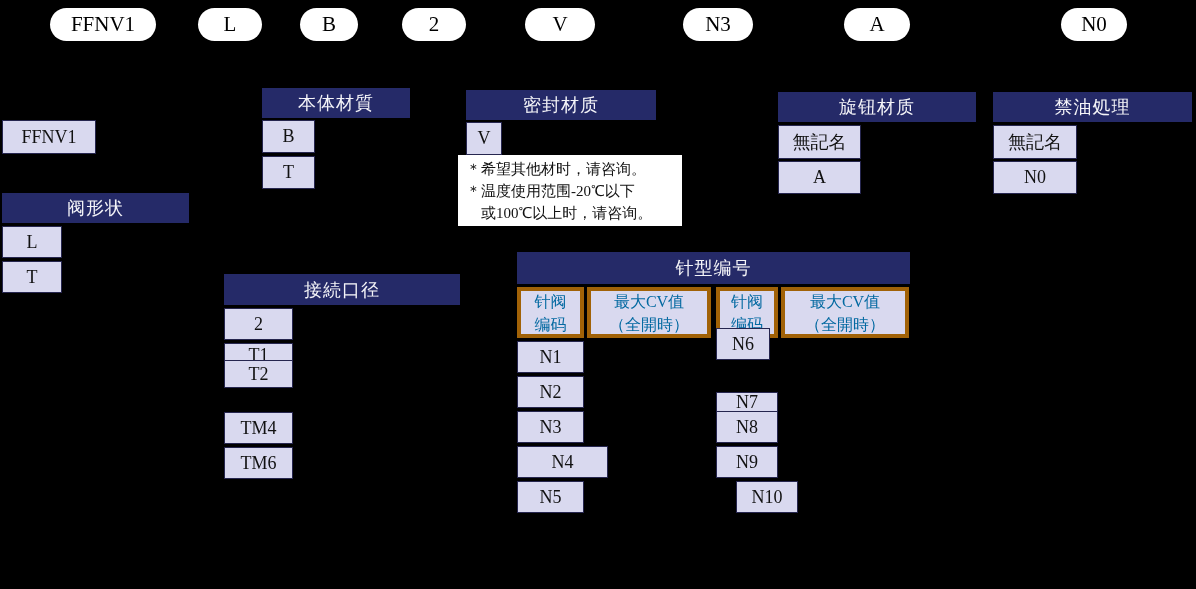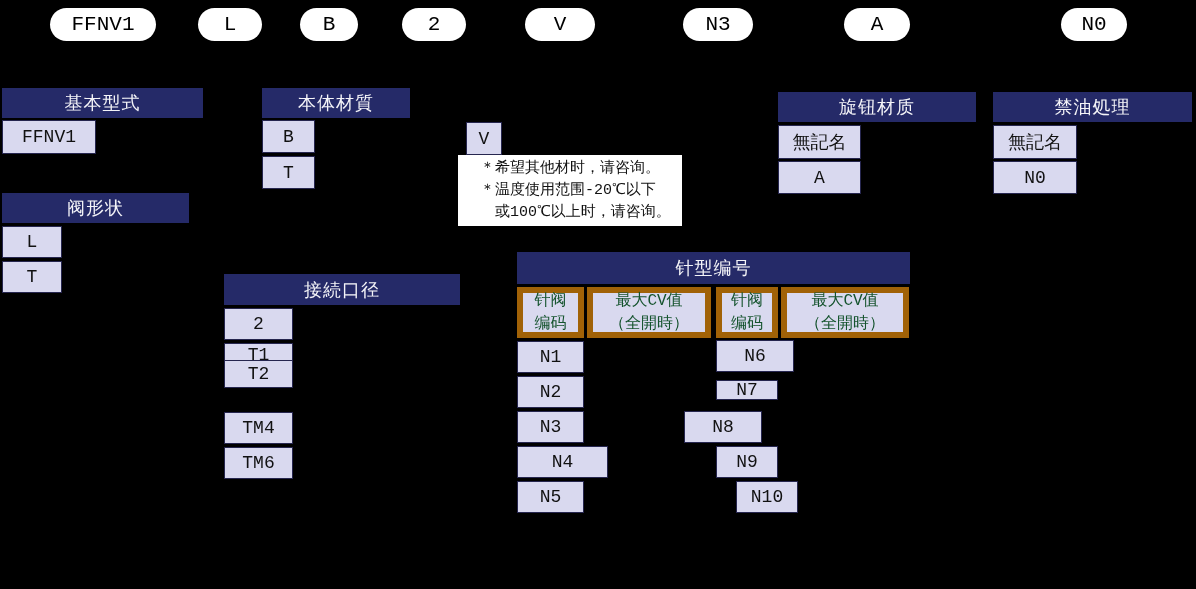--- a/index.html
+++ b/index.html
@@ -2,21 +2,21 @@
 <html><head>
 <meta charset="utf-8">
 <style>
   html, body { margin: 0; padding: 0; background: #000; }
   .stage {
     position: relative;
     width: 1196px;
     height: 589px;
     background: #000;
     overflow: hidden;
-    font-family: Liberation Mono, monospace;
+    font-family: Liberation Serif, serif;
   }
   .pill {
     position: absolute;
     top: 8px;
     height: 33px;
     background: #ffffff;
     color: #000000;
     border-radius: 17px;
     display: flex;
     align-items: center;
@@ -42,67 +42,67 @@
     display: flex;
     align-items: center;
     justify-content: center;
     font-size: 18px;
     box-sizing: border-box;
     border: 1px solid #26264f;
   }
   .subhdr {
     position: absolute;
     background: #d9d9ef;
-    color: #14532d;
+    color: #0369a1;
     display: flex;
     flex-direction: column;
     align-items: center;
     justify-content: center;
     font-size: 16px;
     line-height: 23px;
     box-sizing: border-box;
-    border: 6px solid #a16207;
+    border: 4px solid #a16207;
     text-align: center;
   }
   .note {
     position: absolute;
     background: #ffffff;
     color: #111111;
     font-size: 15px;
     line-height: 22px;
-    padding: 3px 4px 2px 22px;
+    padding: 3px 4px 2px 8px;
     box-sizing: border-box;
     white-space: pre;
   }
 </style>
 </head>
 <body>
 
 <div class="stage">
 
   <div class="pill" style="left:50px;width:106px">FFNV1</div>
   <div class="pill" style="left:198px;width:64px">L</div>
   <div class="pill" style="left:300px;width:58px">B</div>
   <div class="pill" style="left:402px;width:64px">2</div>
   <div class="pill" style="left:525px;width:70px">V</div>
   <div class="pill" style="left:683px;width:70px">N3</div>
   <div class="pill" style="left:844px;width:66px">A</div>
   <div class="pill" style="left:1061px;width:66px">N0</div>
 
-  <div class="hdr" style="left:2px;top:88px;width:201px;height:30px">基本型式</div>
   <div class="cell" style="left:2px;top:120px;width:94px;height:34px">FFNV1</div>
 
   <div class="hdr" style="left:2px;top:193px;width:187px;height:30px">阀形状</div>
   <div class="cell" style="left:2px;top:226px;width:60px;height:32px">L</div>
   <div class="cell" style="left:2px;top:261px;width:60px;height:32px">T</div>
 
   <div class="hdr" style="left:262px;top:88px;width:148px;height:30px">本体材質</div>
   <div class="cell" style="left:262px;top:120px;width:53px;height:33px">B</div>
   <div class="cell" style="left:262px;top:156px;width:53px;height:33px">T</div>
 
+  <div class="hdr" style="left:466px;top:90px;width:190px;height:30px">密封材质</div>
   <div class="cell" style="left:466px;top:122px;width:36px;height:33px">V</div>
   <div class="note" style="left:458px;top:155px;width:224px;height:71px"><span>＊希望其他材时，请咨询。</span><br><span>＊温度使用范围-20℃以下</span><br><span>　或100℃以上时，请咨询。</span></div>
 
   <div class="hdr" style="left:224px;top:274px;width:236px;height:31px">接続口径</div>
   <div class="cell" style="left:224px;top:308px;width:69px;height:32px">2</div>
   <div class="cell" style="left:224px;top:343px;width:69px;height:24px">T1</div>
   <div class="cell" style="left:224px;top:360px;width:69px;height:28px">T2</div>
   <div class="cell" style="left:224px;top:412px;width:69px;height:32px">TM4</div>
   <div class="cell" style="left:224px;top:447px;width:69px;height:32px">TM6</div>
 
@@ -124,23 +124,23 @@
       <span>最大CV值</span>
       <span>（全開時）</span>
     </div>
 
   <div class="cell" style="left:517px;top:341px;width:67px;height:32px">N1</div>
   <div class="cell" style="left:517px;top:376px;width:67px;height:32px">N2</div>
   <div class="cell" style="left:517px;top:411px;width:67px;height:32px">N3</div>
   <div class="cell" style="left:517px;top:446px;width:91px;height:32px">N4</div>
   <div class="cell" style="left:517px;top:481px;width:67px;height:32px">N5</div>
 
-  <div class="cell" style="left:716px;top:340px;width:78px;height:32px">N6</div>
-  <div class="cell" style="left:716px;top:380px;width:62px;height:20px">N7</div>
-  <div class="cell" style="left:684px;top:411px;width:78px;height:32px">N8</div>
+  <div class="cell" style="left:716px;top:328px;width:54px;height:32px">N6</div>
+  <div class="cell" style="left:716px;top:392px;width:62px;height:20px">N7</div>
+  <div class="cell" style="left:716px;top:411px;width:62px;height:32px">N8</div>
   <div class="cell" style="left:716px;top:446px;width:62px;height:32px">N9</div>
   <div class="cell" style="left:736px;top:481px;width:62px;height:32px">N10</div>
 
   <div class="hdr" style="left:778px;top:92px;width:198px;height:30px">旋钮材质</div>
   <div class="cell" style="left:778px;top:125px;width:83px;height:34px">無記名</div>
   <div class="cell" style="left:778px;top:161px;width:83px;height:33px">A</div>
 
   <div class="hdr" style="left:993px;top:92px;width:199px;height:30px">禁油処理</div>
   <div class="cell" style="left:993px;top:125px;width:84px;height:34px">無記名</div>
   <div class="cell" style="left:993px;top:161px;width:84px;height:33px">N0</div>

